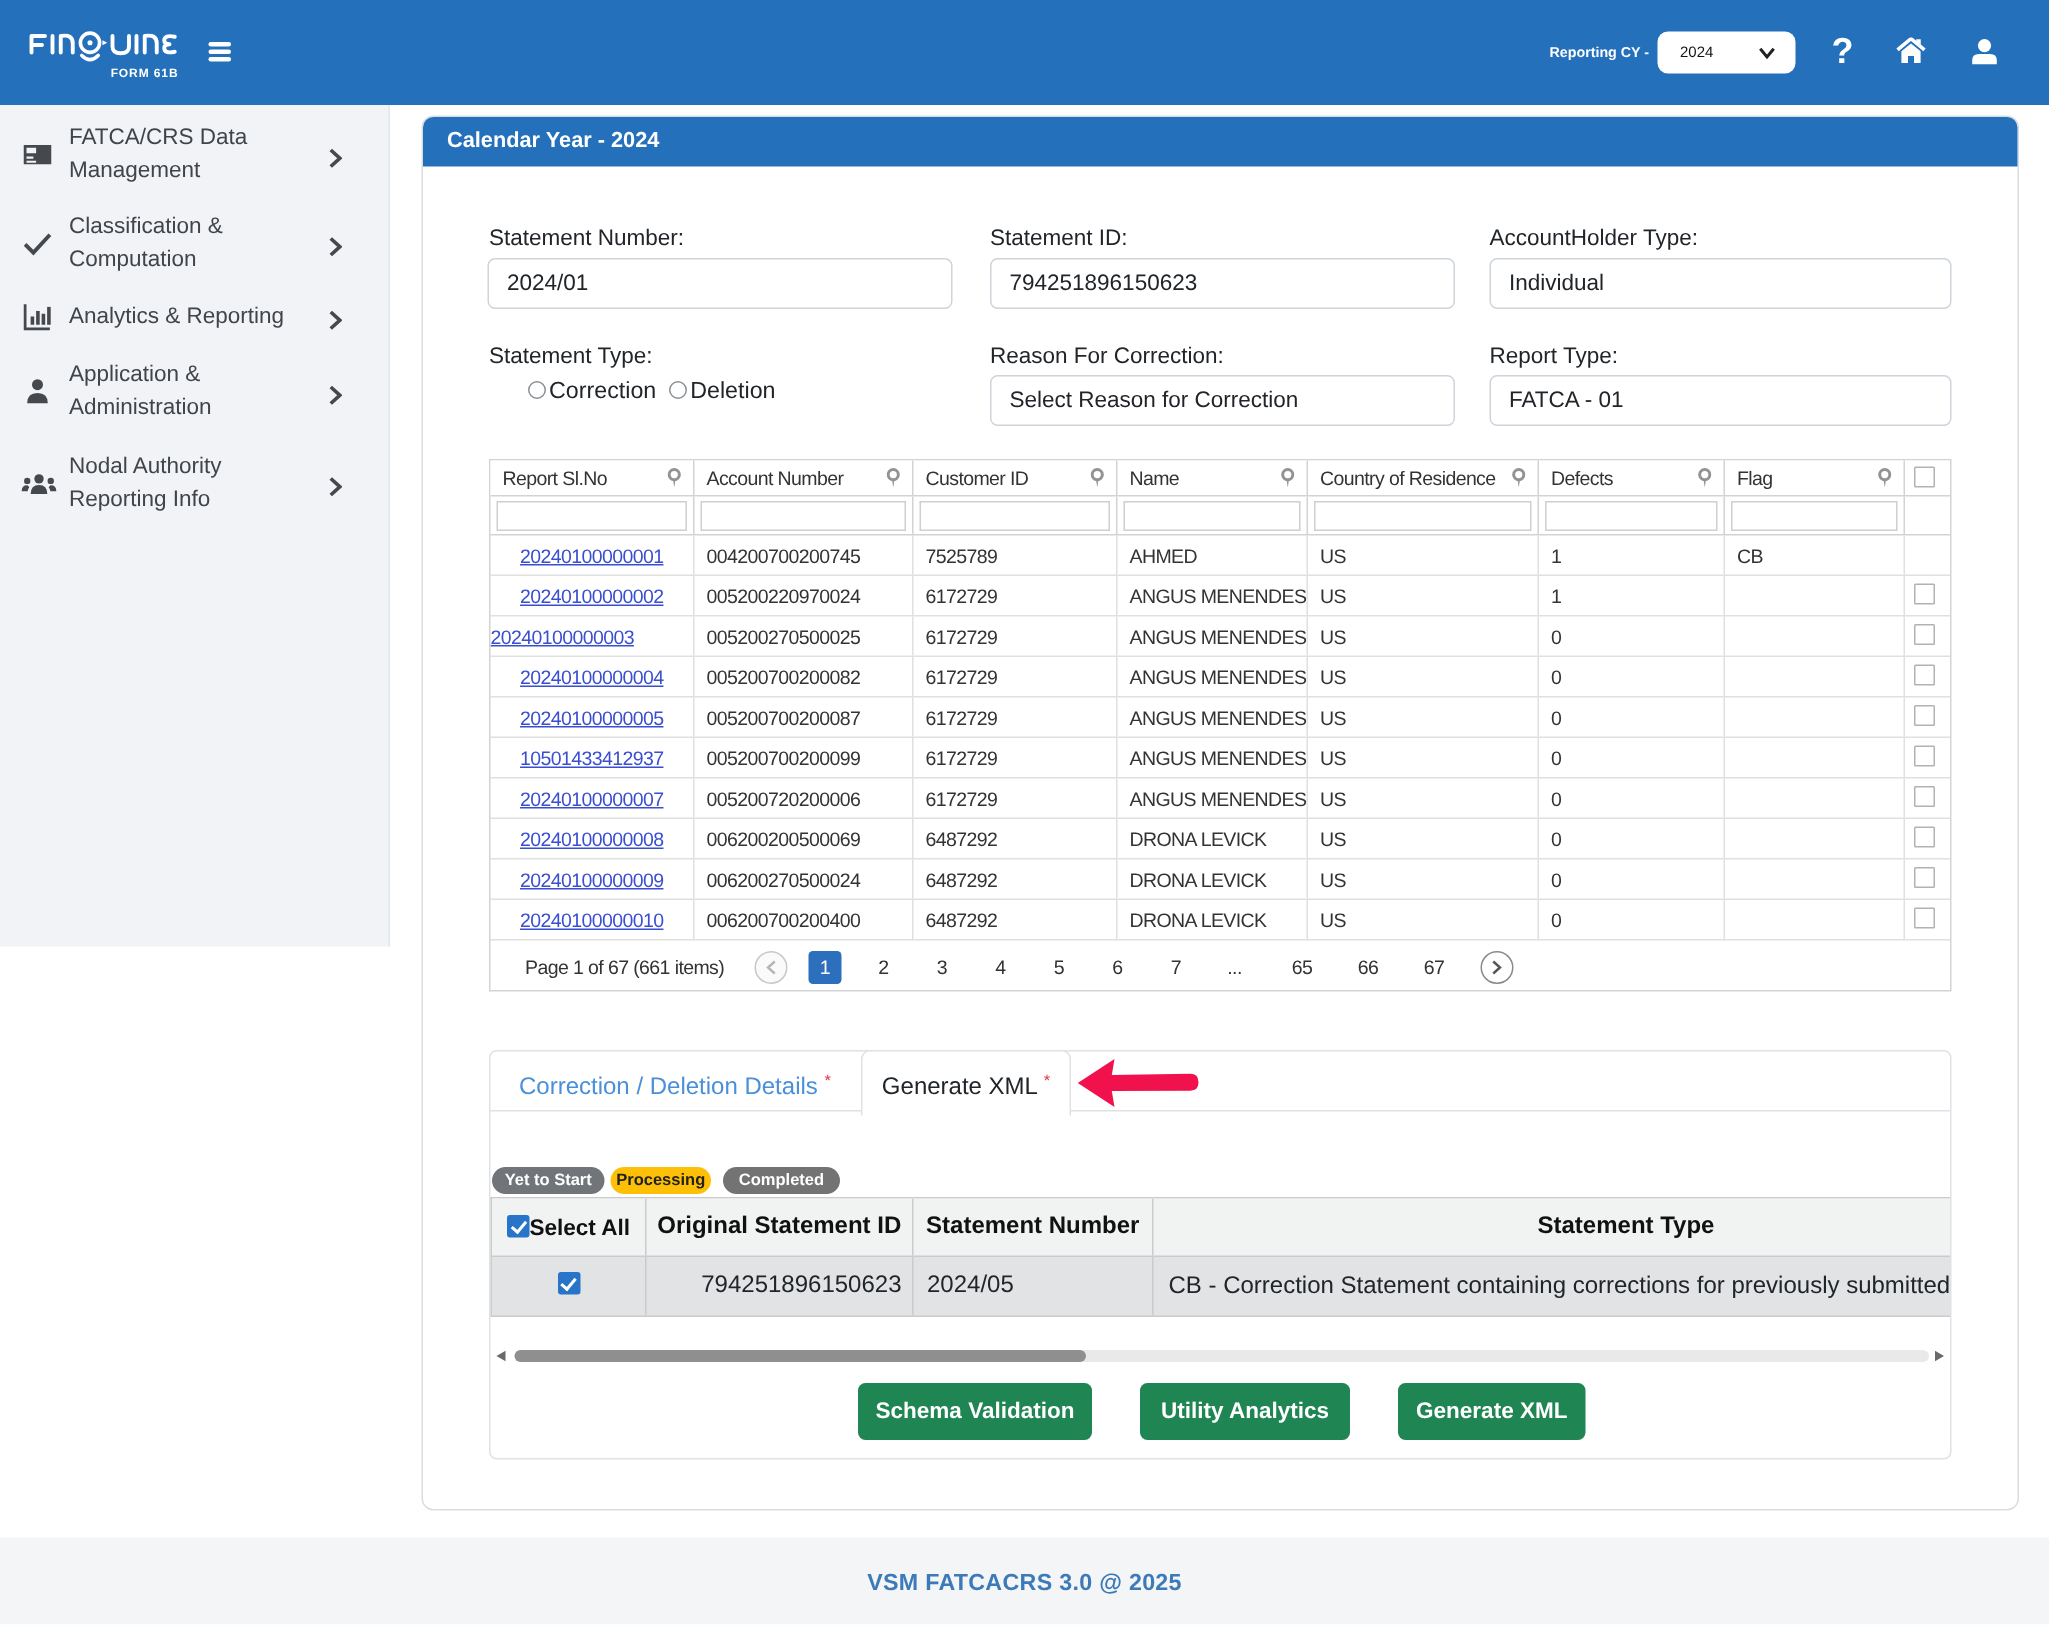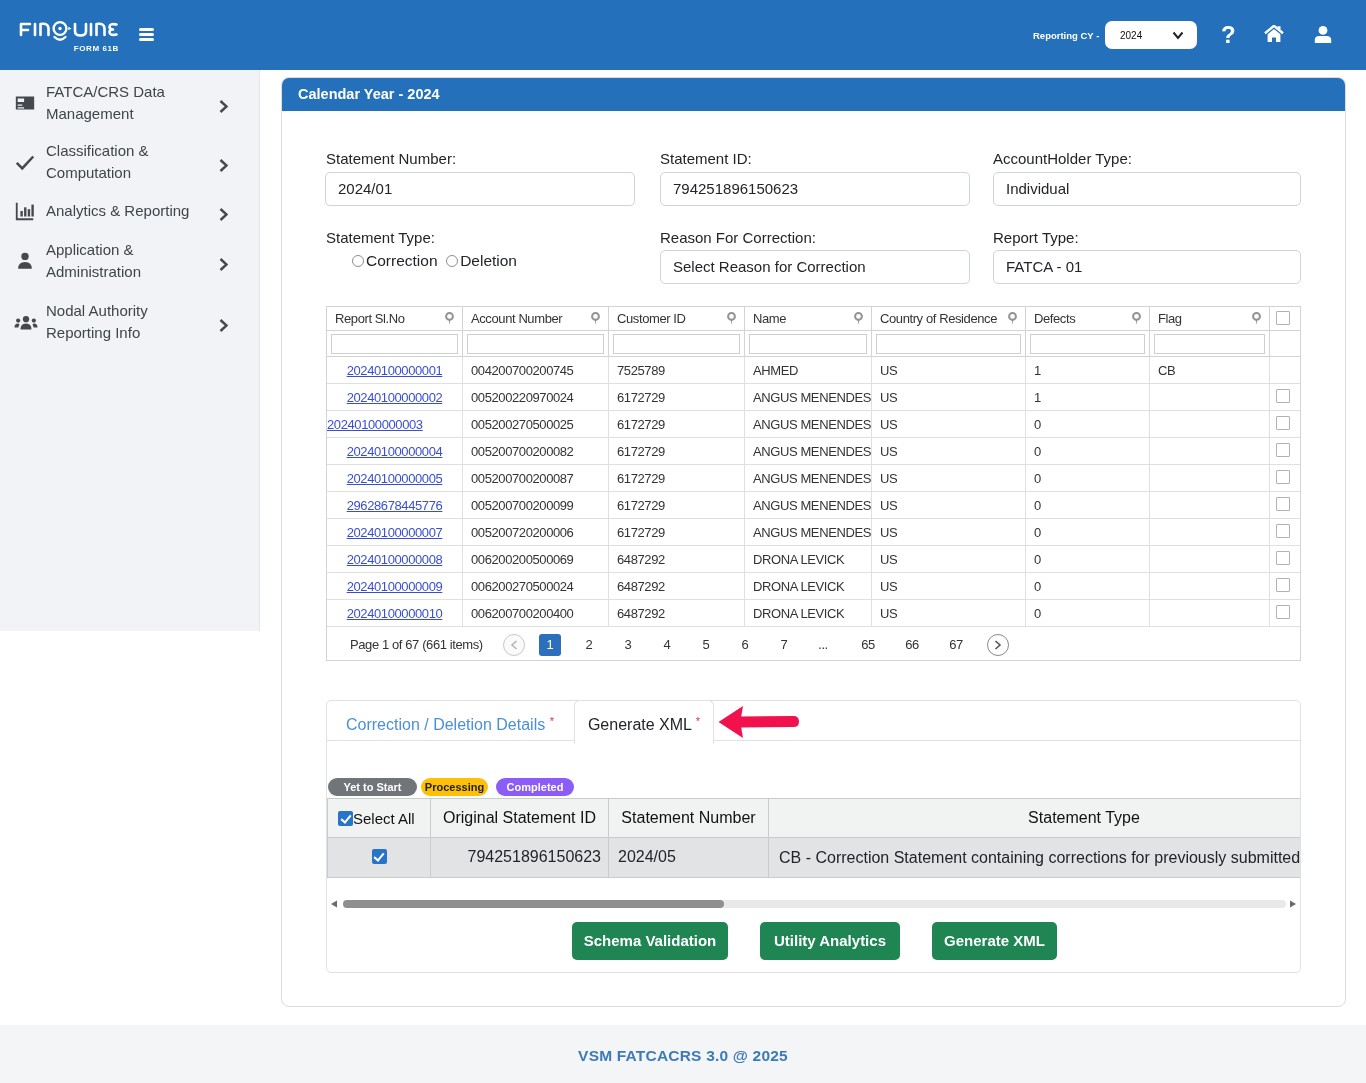--- a/index.html
+++ b/index.html
@@ -45,21 +45,21 @@
 .pgcirc{position:absolute;top:7px;width:22px;height:22px;border-radius:50%;border:1px solid #c8c8c8;text-align:center;line-height:20px}
 
 .tpanel{position:absolute;left:44px;top:622px;width:975px;height:273px;border:1px solid #dee2e6;border-radius:5px}
 .tabbar{position:relative;height:40px;border-bottom:1px solid #dee2e6}
 .tab1{position:absolute;left:0;top:0;height:40px;line-height:40px;padding-left:19px;color:#4a90d9;font-size:16px}
 .tabact{position:absolute;left:247px;top:-1px;height:44px;width:140px;background:#fff;border:1px solid #dee2e6;border-bottom:1px solid #fff;border-radius:6px 6px 0 0;line-height:41px;text-align:center;color:#212529;font-size:16px}
 .star{color:#dc3545;font-size:11px;vertical-align:5px}
 .badge{display:inline-block;height:18px;border-radius:9px;color:#fff;font-size:11px;font-weight:bold;line-height:18px;text-align:center}
 
 .g2{position:absolute;left:0px;top:97px;width:973px;overflow:hidden;border-top:1px solid #c9cbcd;border-left:1px solid #c9cbcd}
-.g2 .hrow{display:flex;height:39px;background:#f1f2f2;border-bottom:1px solid #c9cbcd;font-weight:normal;color:#111;font-size:16px}
+.g2 .hrow{display:flex;height:39px;background:#f1f2f2;border-bottom:1px solid #c9cbcd;font-weight:bold;color:#111;font-size:16px}
 .g2 .drow{display:flex;height:40px;background:#e2e3e5;border-bottom:1px solid #c9cbcd;font-size:16px}
 .g2 .cell{flex:0 0 auto;border-right:1px solid #c9cbcd;padding-top:10px;white-space:nowrap}
 .g2 .cell:last-child{border-right:none}
 .cbchk{display:inline-block;width:15px;height:15px;background:#2874c8;border-radius:2px;position:relative;vertical-align:-2px}
 .cbchk:after{content:"";position:absolute;left:4.5px;top:1.5px;width:4px;height:8px;border:solid #fff;border-width:0 2px 2px 0;transform:rotate(40deg)}
 .hscroll{position:absolute;left:2px;top:196px;width:969px;height:14px}
 .btn{position:absolute;top:221px;height:38px;background:#1e8553;color:#fff;font-size:15px;font-weight:bold;border-radius:5px;text-align:center;line-height:38px}
 .footer{position:absolute;left:0;top:1025px;width:1366px;height:58px;background:#f3f5f7;text-align:center}
 .footer div{margin-top:22px;font-size:15.5px;font-weight:bold;color:#3d7ab8;letter-spacing:.2px}
 </style>
@@ -291,21 +291,21 @@
         <div class="c" style="width:136px;text-align:center;padding-left:0"><span class="glink">20240100000005</span></div>
         <div class="c" style="width:146px">005200700200087</div>
         <div class="c" style="width:136px">6172729</div>
         <div class="c" style="width:127px">ANGUS MENENDES</div>
         <div class="c" style="width:154px">US</div>
         <div class="c" style="width:124px">0</div>
         <div class="c" style="width:120px"></div>
         <div class="c" style="width:29px;padding-left:6px;padding-top:5px"><span class="cb"></span></div>
       </div>
     <div class="grow">
-        <div class="c" style="width:136px;text-align:center;padding-left:0"><span class="glink">29628678445776</span></div>
+        <div class="c" style="width:136px;text-align:center;padding-left:0"><span class="glink">10501433412937</span></div>
         <div class="c" style="width:146px">005200700200099</div>
         <div class="c" style="width:136px">6172729</div>
         <div class="c" style="width:127px">ANGUS MENENDES</div>
         <div class="c" style="width:154px">US</div>
         <div class="c" style="width:124px">0</div>
         <div class="c" style="width:120px"></div>
         <div class="c" style="width:29px;padding-left:6px;padding-top:5px"><span class="cb"></span></div>
       </div>
     <div class="grow">
         <div class="c" style="width:136px;text-align:center;padding-left:0"><span class="glink">20240100000007</span></div>
@@ -371,21 +371,21 @@
 
   <div class="tpanel" id="tpanel">
     <div class="tabbar">
       <div class="tab1">Correction / Deletion Details <span class="star">*</span></div>
       <div class="tabact">Generate XML <span class="star">*</span></div>
       <svg style="position:absolute;left:391px;top:3px" width="82" height="36" viewBox="0 0 82 36">
         <path d="M0.5 18 L25 2 L23.2 12.6 L75.5 11.9 Q81 11.9 81 17.5 Q81 23.1 75.5 23.1 L23.2 23.4 L25 34 Z" fill="#f1114c"></path>
       </svg>
     </div>
     <div style="position:absolute;left:1px;top:76px">
-      <span class="badge" style="background:#71757a;width:89px">Yet to Start</span><span class="badge" style="background:#fec007;color:#222;width:67px;margin-left:4px">Processing</span><span class="badge" style="background:#8b5cf6;width:78px;margin-left:8px">Completed</span>
+      <span class="badge" style="background:#71757a;width:75px">Yet to Start</span><span class="badge" style="background:#fec007;color:#222;width:67px;margin-left:4px">Processing</span><span class="badge" style="background:#737373;width:78px;margin-left:8px">Completed</span>
     </div>
     <div class="g2">
       <div class="hrow">
         <div class="cell" style="width:103px;padding-left:10px;font-size:15px;padding-top:11px"><span class="cbchk"></span>Select All</div>
         <div class="cell" style="width:178px;text-align:center">Original Statement ID</div>
         <div class="cell" style="width:160px;text-align:center">Statement Number</div>
         <div class="cell" style="width:630px;text-align:center">Statement Type</div>
       </div>
       <div class="drow">
         <div class="cell" style="width:103px;text-align:center"><span class="cbchk"></span></div>

